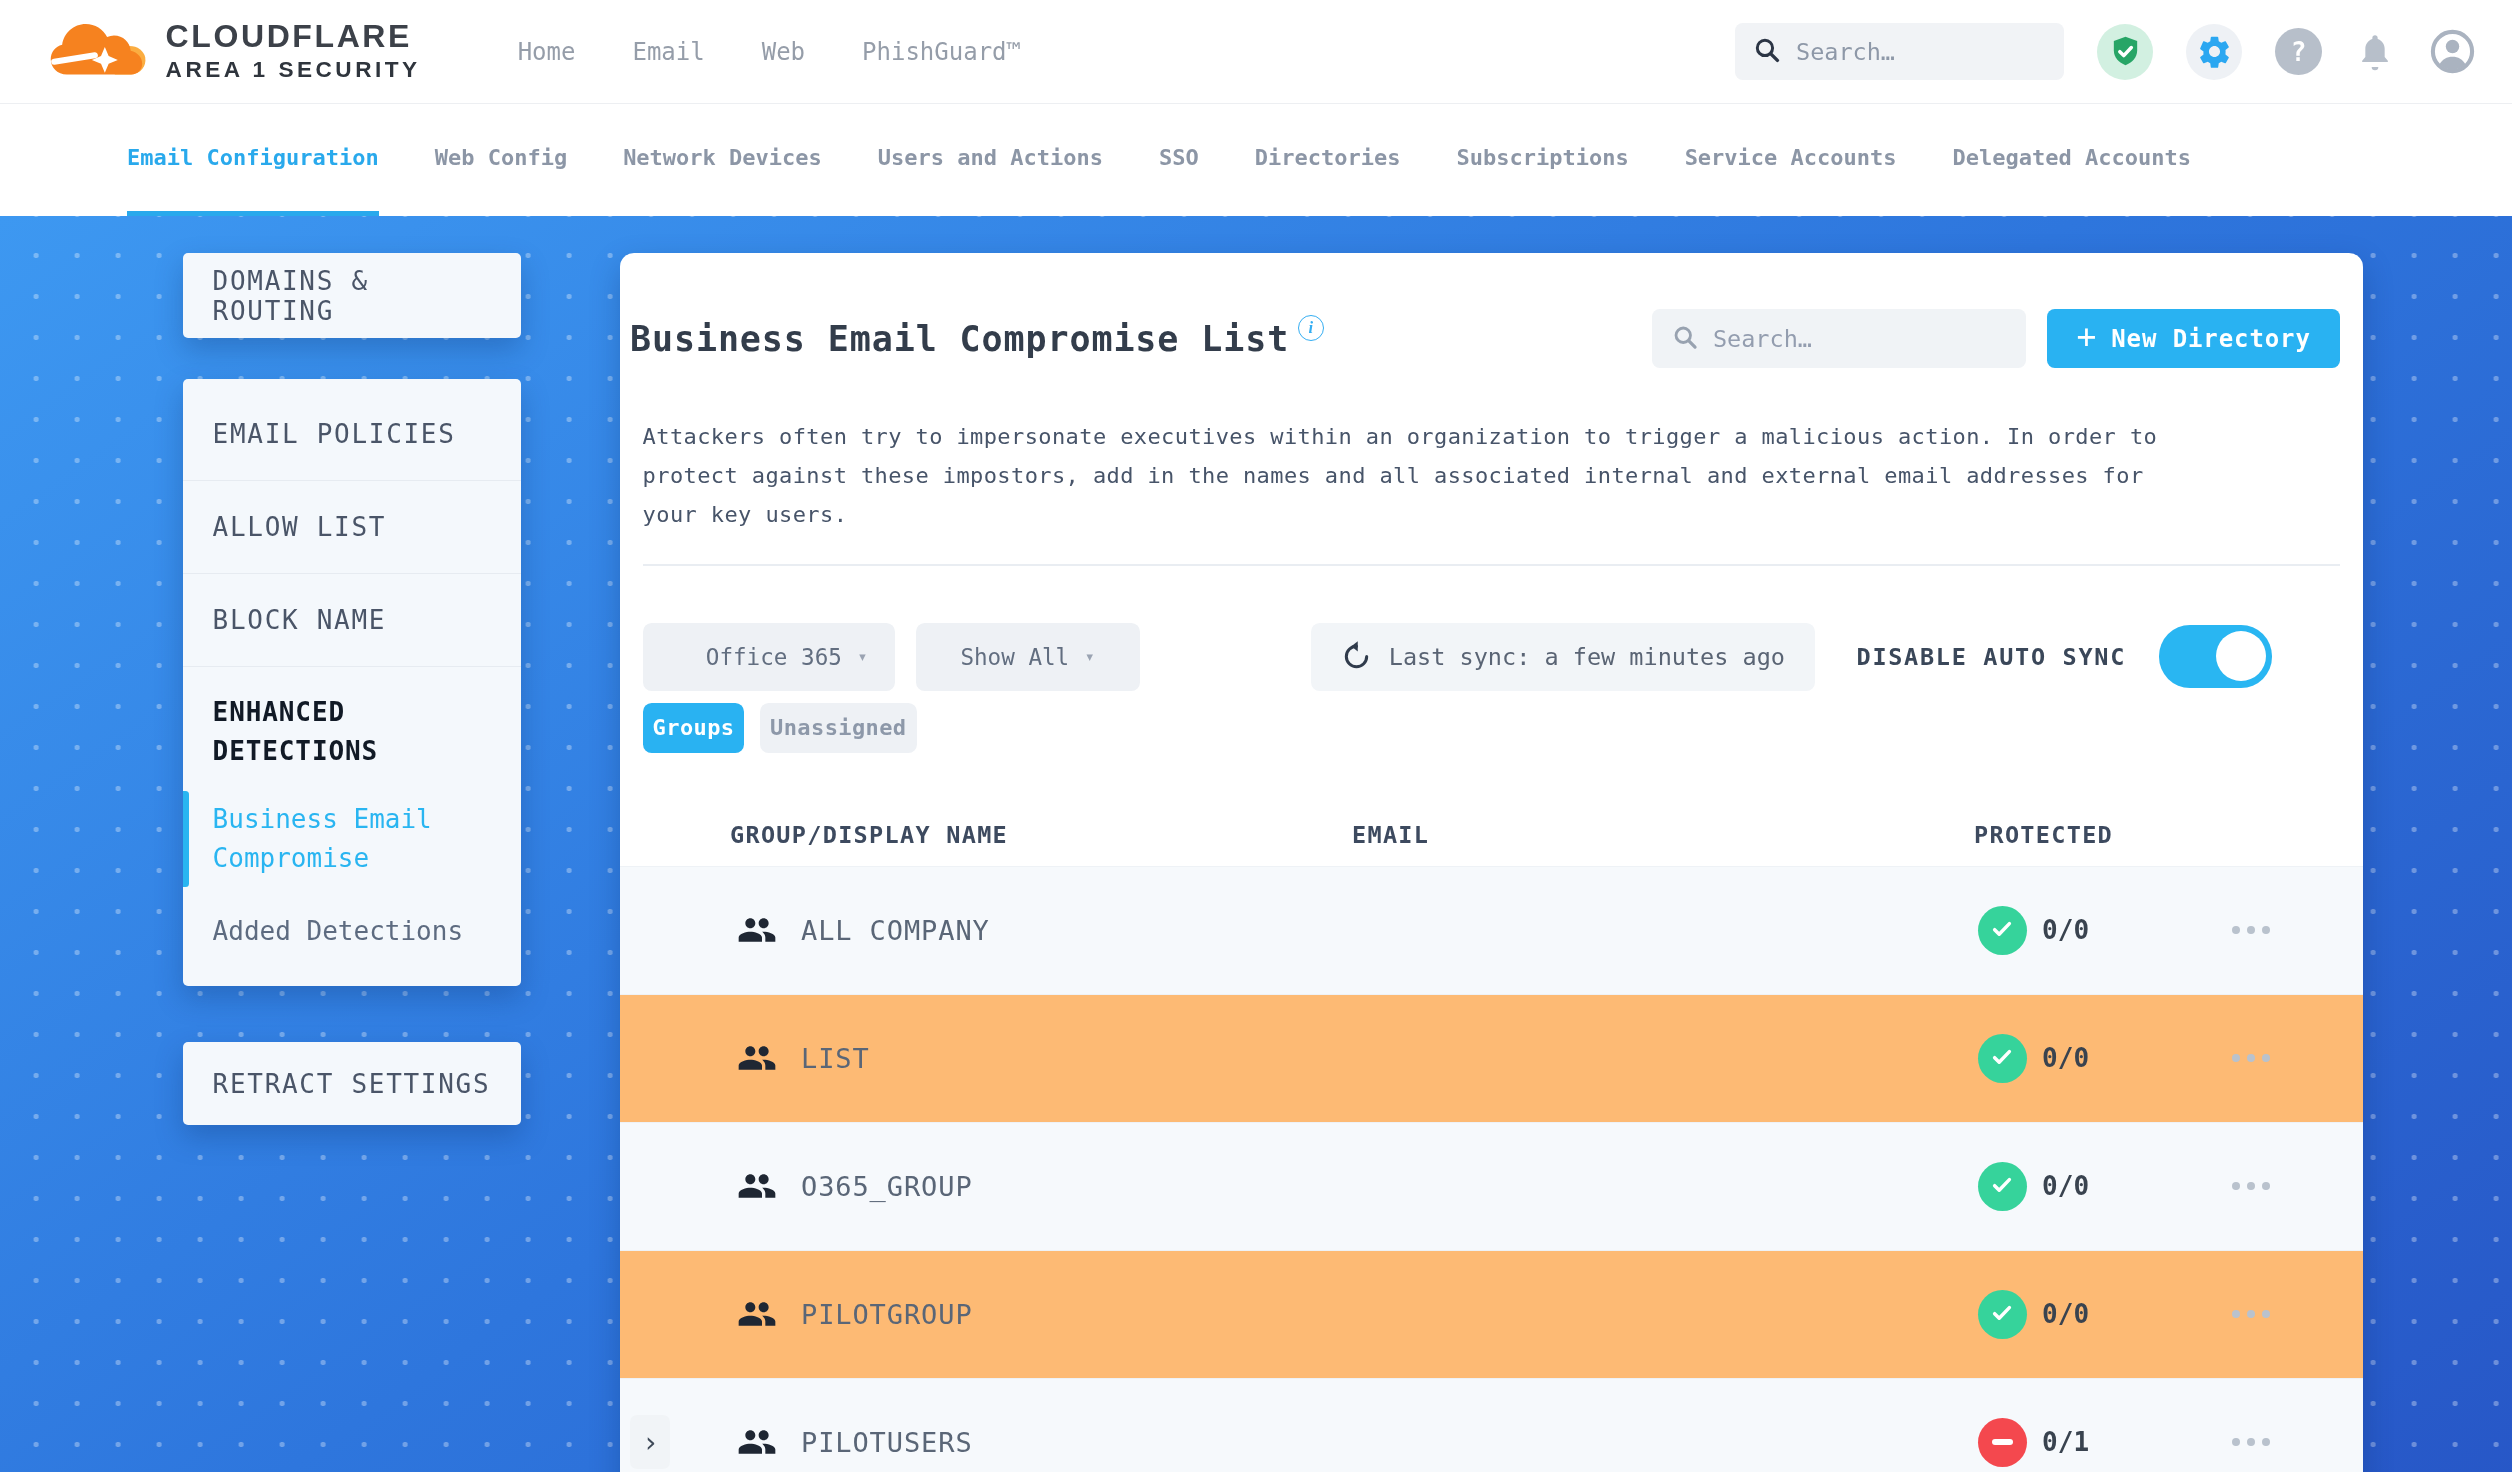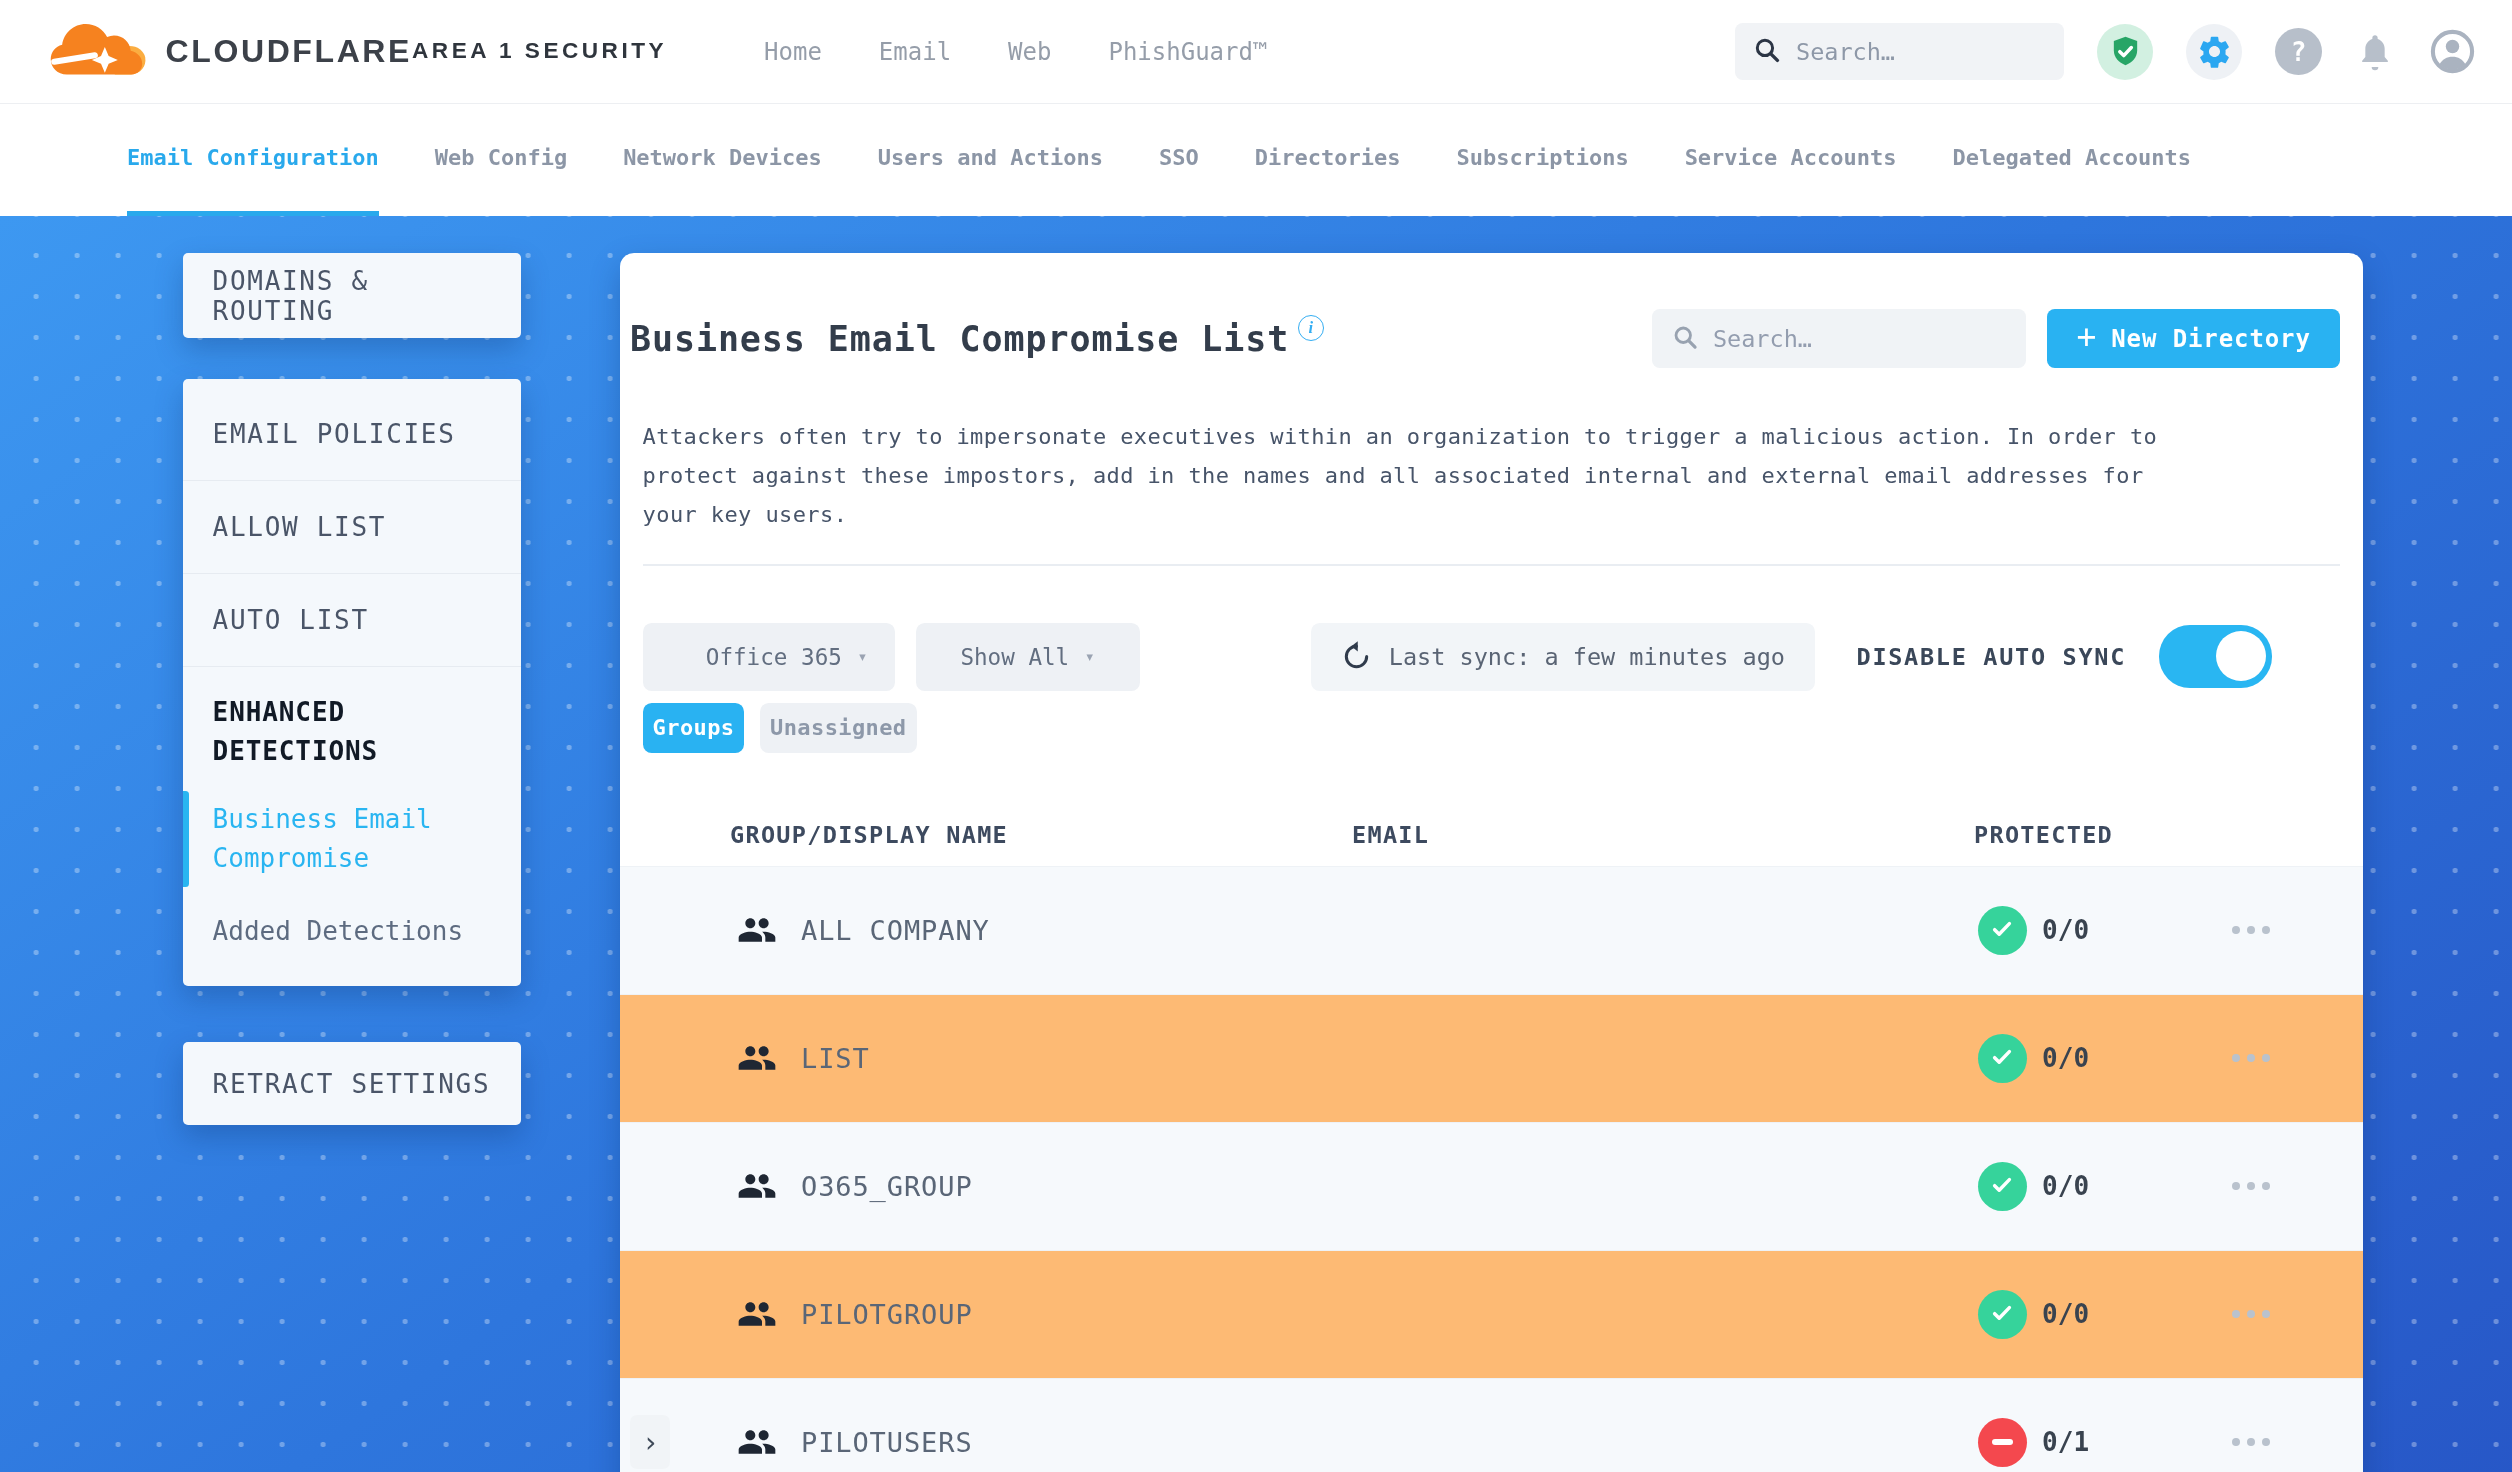--- a/index.html
+++ b/index.html
@@ -2,21 +2,21 @@
 <html style="font-size:14px"><head>
 <meta charset="utf-8">
 <style>
   * { margin:0; padding:0; box-sizing:border-box; }
   body { font-family:"DejaVu Sans Mono", monospace; background:#fff; }
   .page { width:2512px; height:1473px; position:relative; overflow:hidden; background:#fff; }
 
   
   .hdr { height:103px; background:#fff; display:flex; align-items:center; padding:0 21px 0 49px; position:relative; z-index:5; }
   .logo-wrap { display:flex; align-items:center; }
-  .logo-text { margin-left:15.6px; display:flex; flex-direction:row; justify-content:center; }
+  .logo-text { margin-left:15.6px; display:flex; flex-direction:column; justify-content:center; }
   .logo-brand { font-family:"Liberation Sans", sans-serif; font-weight:800; font-size:32px; letter-spacing:2.6px; color:#3c4149; line-height:1.05; }
   .logo-sub { font-family:"Liberation Sans", sans-serif; font-weight:700; font-size:22.6px; letter-spacing:3.5px; color:#2f353d; margin-top:3.5px; }
   .top-nav { display:flex; gap:57px; margin-left:97px; }
   .top-nav-item { font-size:24px; color:#959da9; cursor:pointer; }
   .hdr-search { margin-left:auto; width:329px; height:57px; background:#f1f3f6; border-radius:7.8px; display:flex; align-items:center; padding:0 17.4px; gap:14px; color:#2c3545; }
   .hdr-search input { border:none; outline:none; background:transparent; font-family:inherit; font-size:23.5px; color:#3a4456; width:100%; }
   .hdr-search input::placeholder { color:#8e98a8; }
   .icon-cluster { display:flex; align-items:center; gap:33px; margin-left:33px; padding-right:14px; }
   .circ { border-radius:50%; display:flex; align-items:center; justify-content:center; }
   .circ.shield { width:56px; height:56px; background:#d2f0e1; }
@@ -180,21 +180,21 @@
     <span class="cfg-item">Delegated Accounts</span>
   </div>
 
   <div class="canvas">
 
     <div class="sidebar">
       <div class="side-card single">DOMAINS &amp; ROUTING</div>
       <div class="side-card group">
         <div class="side-item">EMAIL POLICIES</div>
         <div class="side-item">ALLOW LIST</div>
-        <div class="side-item">AUTO LIST</div>
+        <div class="side-item">BLOCK NAME</div>
         <div class="side-bold">ENHANCED DETECTIONS</div>
         <div class="side-sub active">
           <span class="bar"></span>
           <span>Business Email Compromise</span>
         </div>
         <div class="side-sub">
           <span>Added Detections</span>
         </div>
       </div>
       <div class="side-card retract">RETRACT SETTINGS</div>

